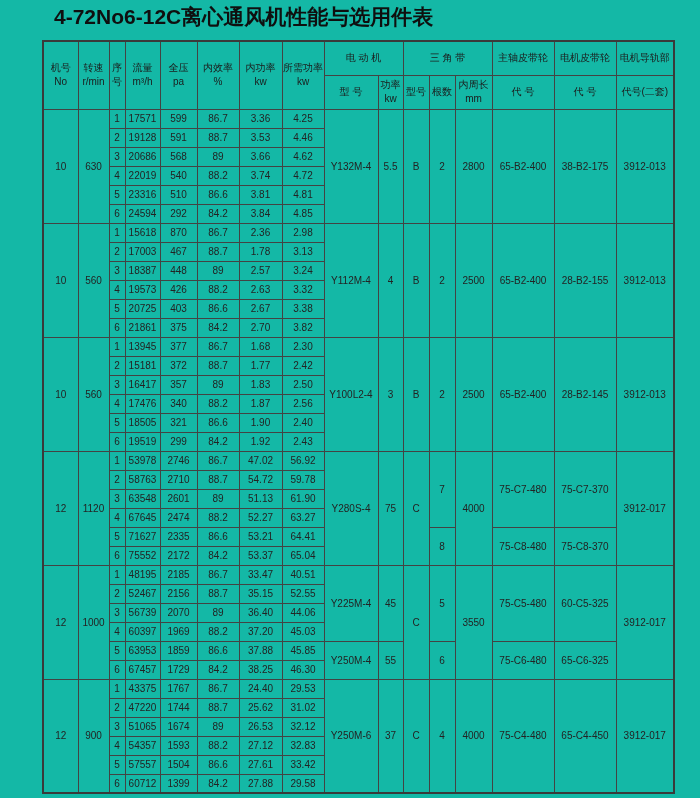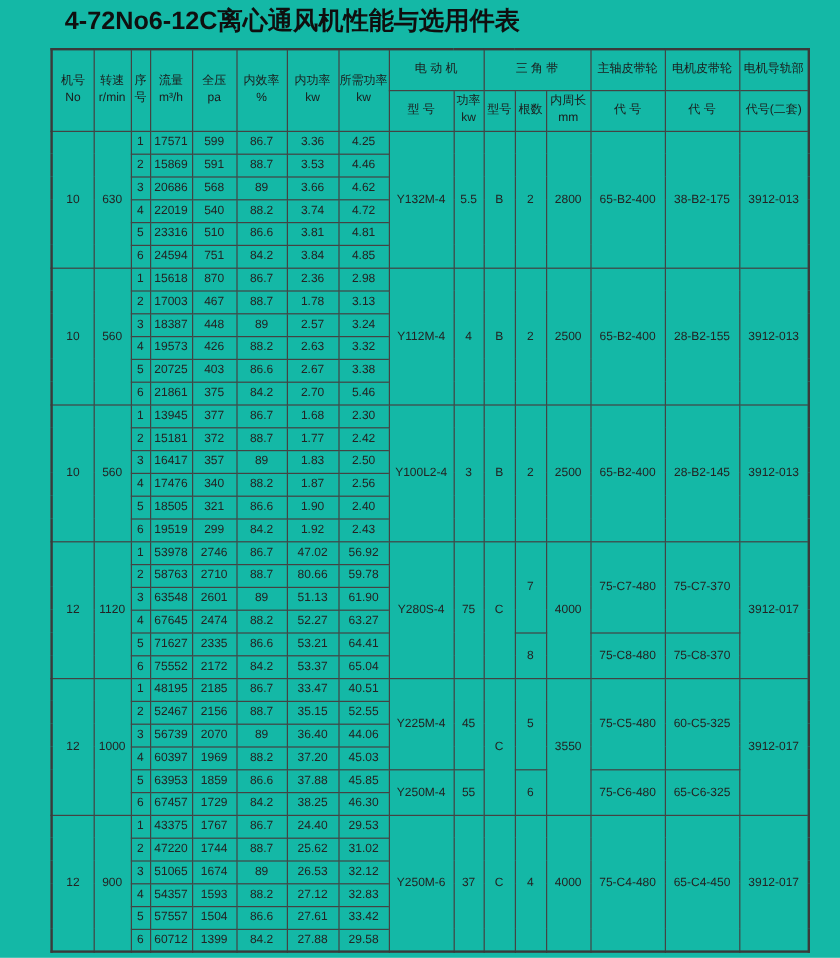--- a/index.html
+++ b/index.html
@@ -112,21 +112,21 @@
           <td rowspan="6">5.5</td>
           <td rowspan="6">B</td>
           <td rowspan="6">2</td>
           <td rowspan="6">2800</td>
           <td rowspan="6">65-B2-400</td>
           <td rowspan="6">38-B2-175</td>
           <td rowspan="6">3912-013</td>
         </tr>
         <tr>
           <td>2</td>
-          <td>15869</td>
+          <td>19128</td>
           <td>591</td>
           <td>88.7</td>
           <td>3.53</td>
           <td>4.46</td>
         </tr>
         <tr>
           <td>3</td>
           <td>20686</td>
           <td>568</td>
           <td>89</td>
@@ -145,21 +145,21 @@
           <td>5</td>
           <td>23316</td>
           <td>510</td>
           <td>86.6</td>
           <td>3.81</td>
           <td>4.81</td>
         </tr>
         <tr>
           <td>6</td>
           <td>24594</td>
-          <td>751</td>
+          <td>292</td>
           <td>84.2</td>
           <td>3.84</td>
           <td>4.85</td>
         </tr>
         <tr>
           <td rowspan="6">10</td>
           <td rowspan="6">560</td>
           <td>1</td>
           <td>15618</td>
           <td>870</td>
@@ -206,21 +206,21 @@
           <td>86.6</td>
           <td>2.67</td>
           <td>3.38</td>
         </tr>
         <tr>
           <td>6</td>
           <td>21861</td>
           <td>375</td>
           <td>84.2</td>
           <td>2.70</td>
-          <td>5.46</td>
+          <td>3.82</td>
         </tr>
         <tr>
           <td rowspan="6">10</td>
           <td rowspan="6">560</td>
           <td>1</td>
           <td>13945</td>
           <td>377</td>
           <td>86.7</td>
           <td>1.68</td>
           <td>2.30</td>
@@ -289,21 +289,21 @@
           <td rowspan="6">4000</td>
           <td rowspan="4">75-C7-480</td>
           <td rowspan="4">75-C7-370</td>
           <td rowspan="6">3912-017</td>
         </tr>
         <tr>
           <td>2</td>
           <td>58763</td>
           <td>2710</td>
           <td>88.7</td>
-          <td>80.66</td>
+          <td>54.72</td>
           <td>59.78</td>
         </tr>
         <tr>
           <td>3</td>
           <td>63548</td>
           <td>2601</td>
           <td>89</td>
           <td>51.13</td>
           <td>61.90</td>
         </tr>

